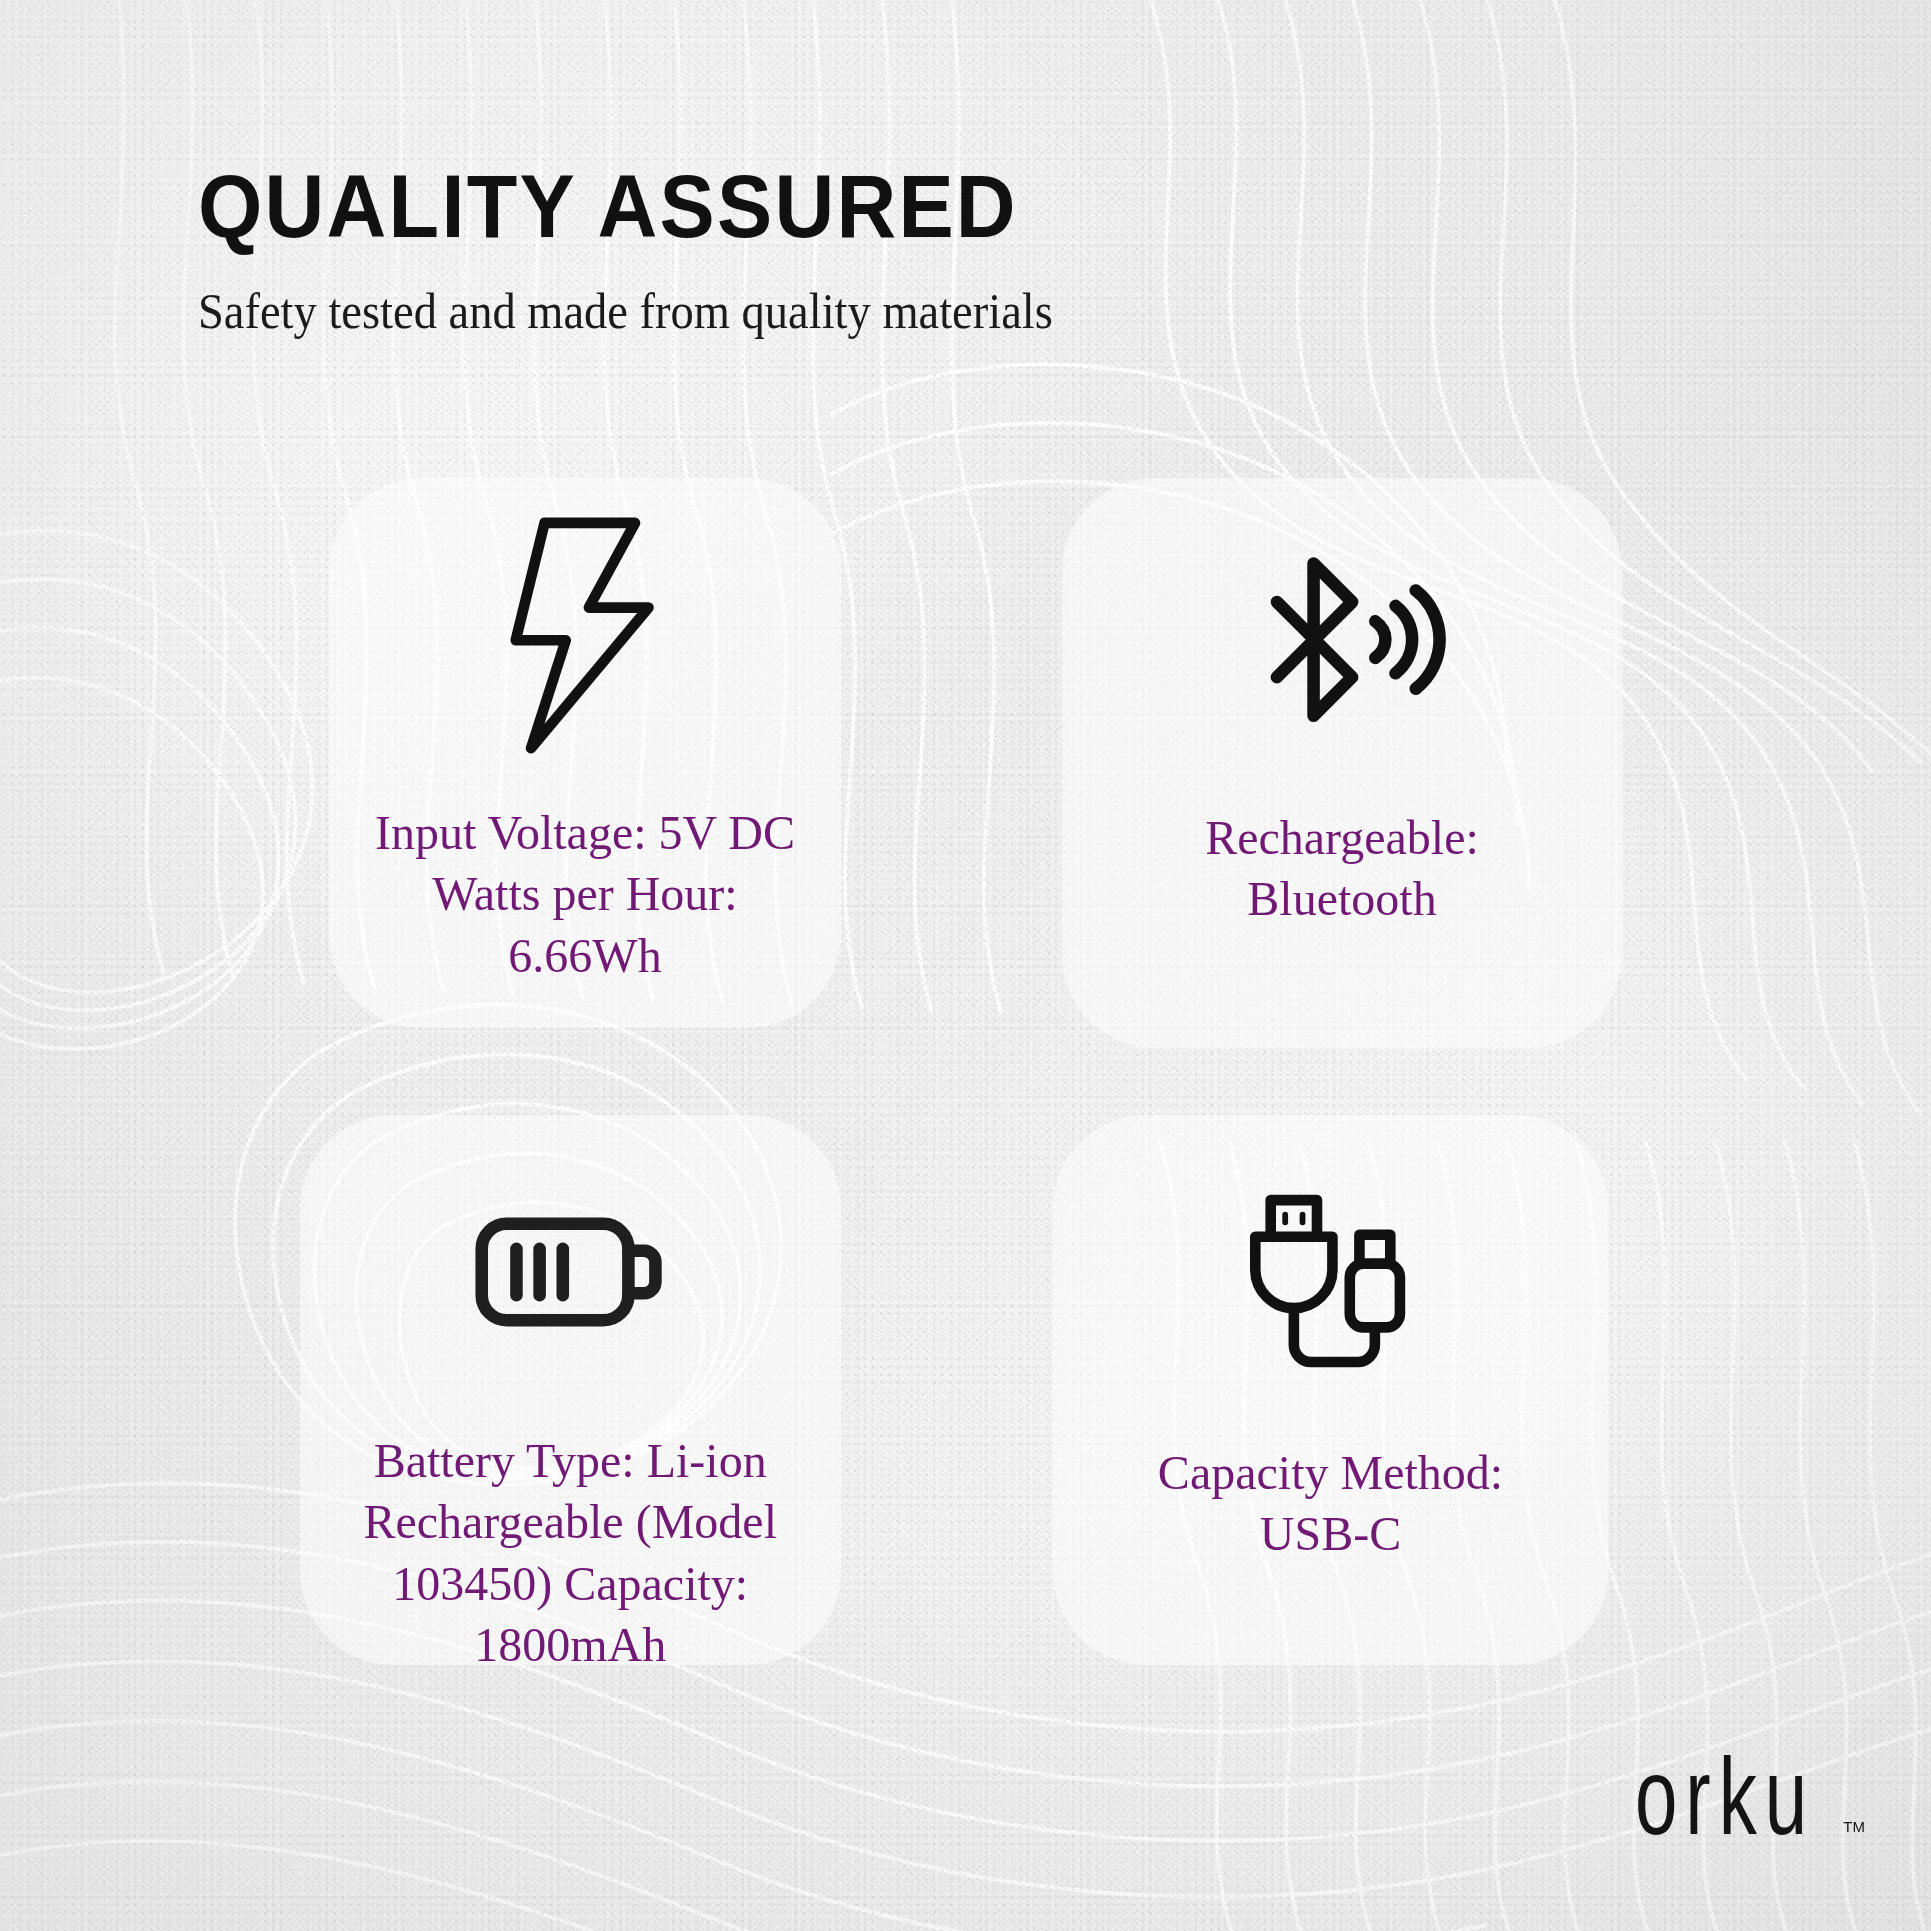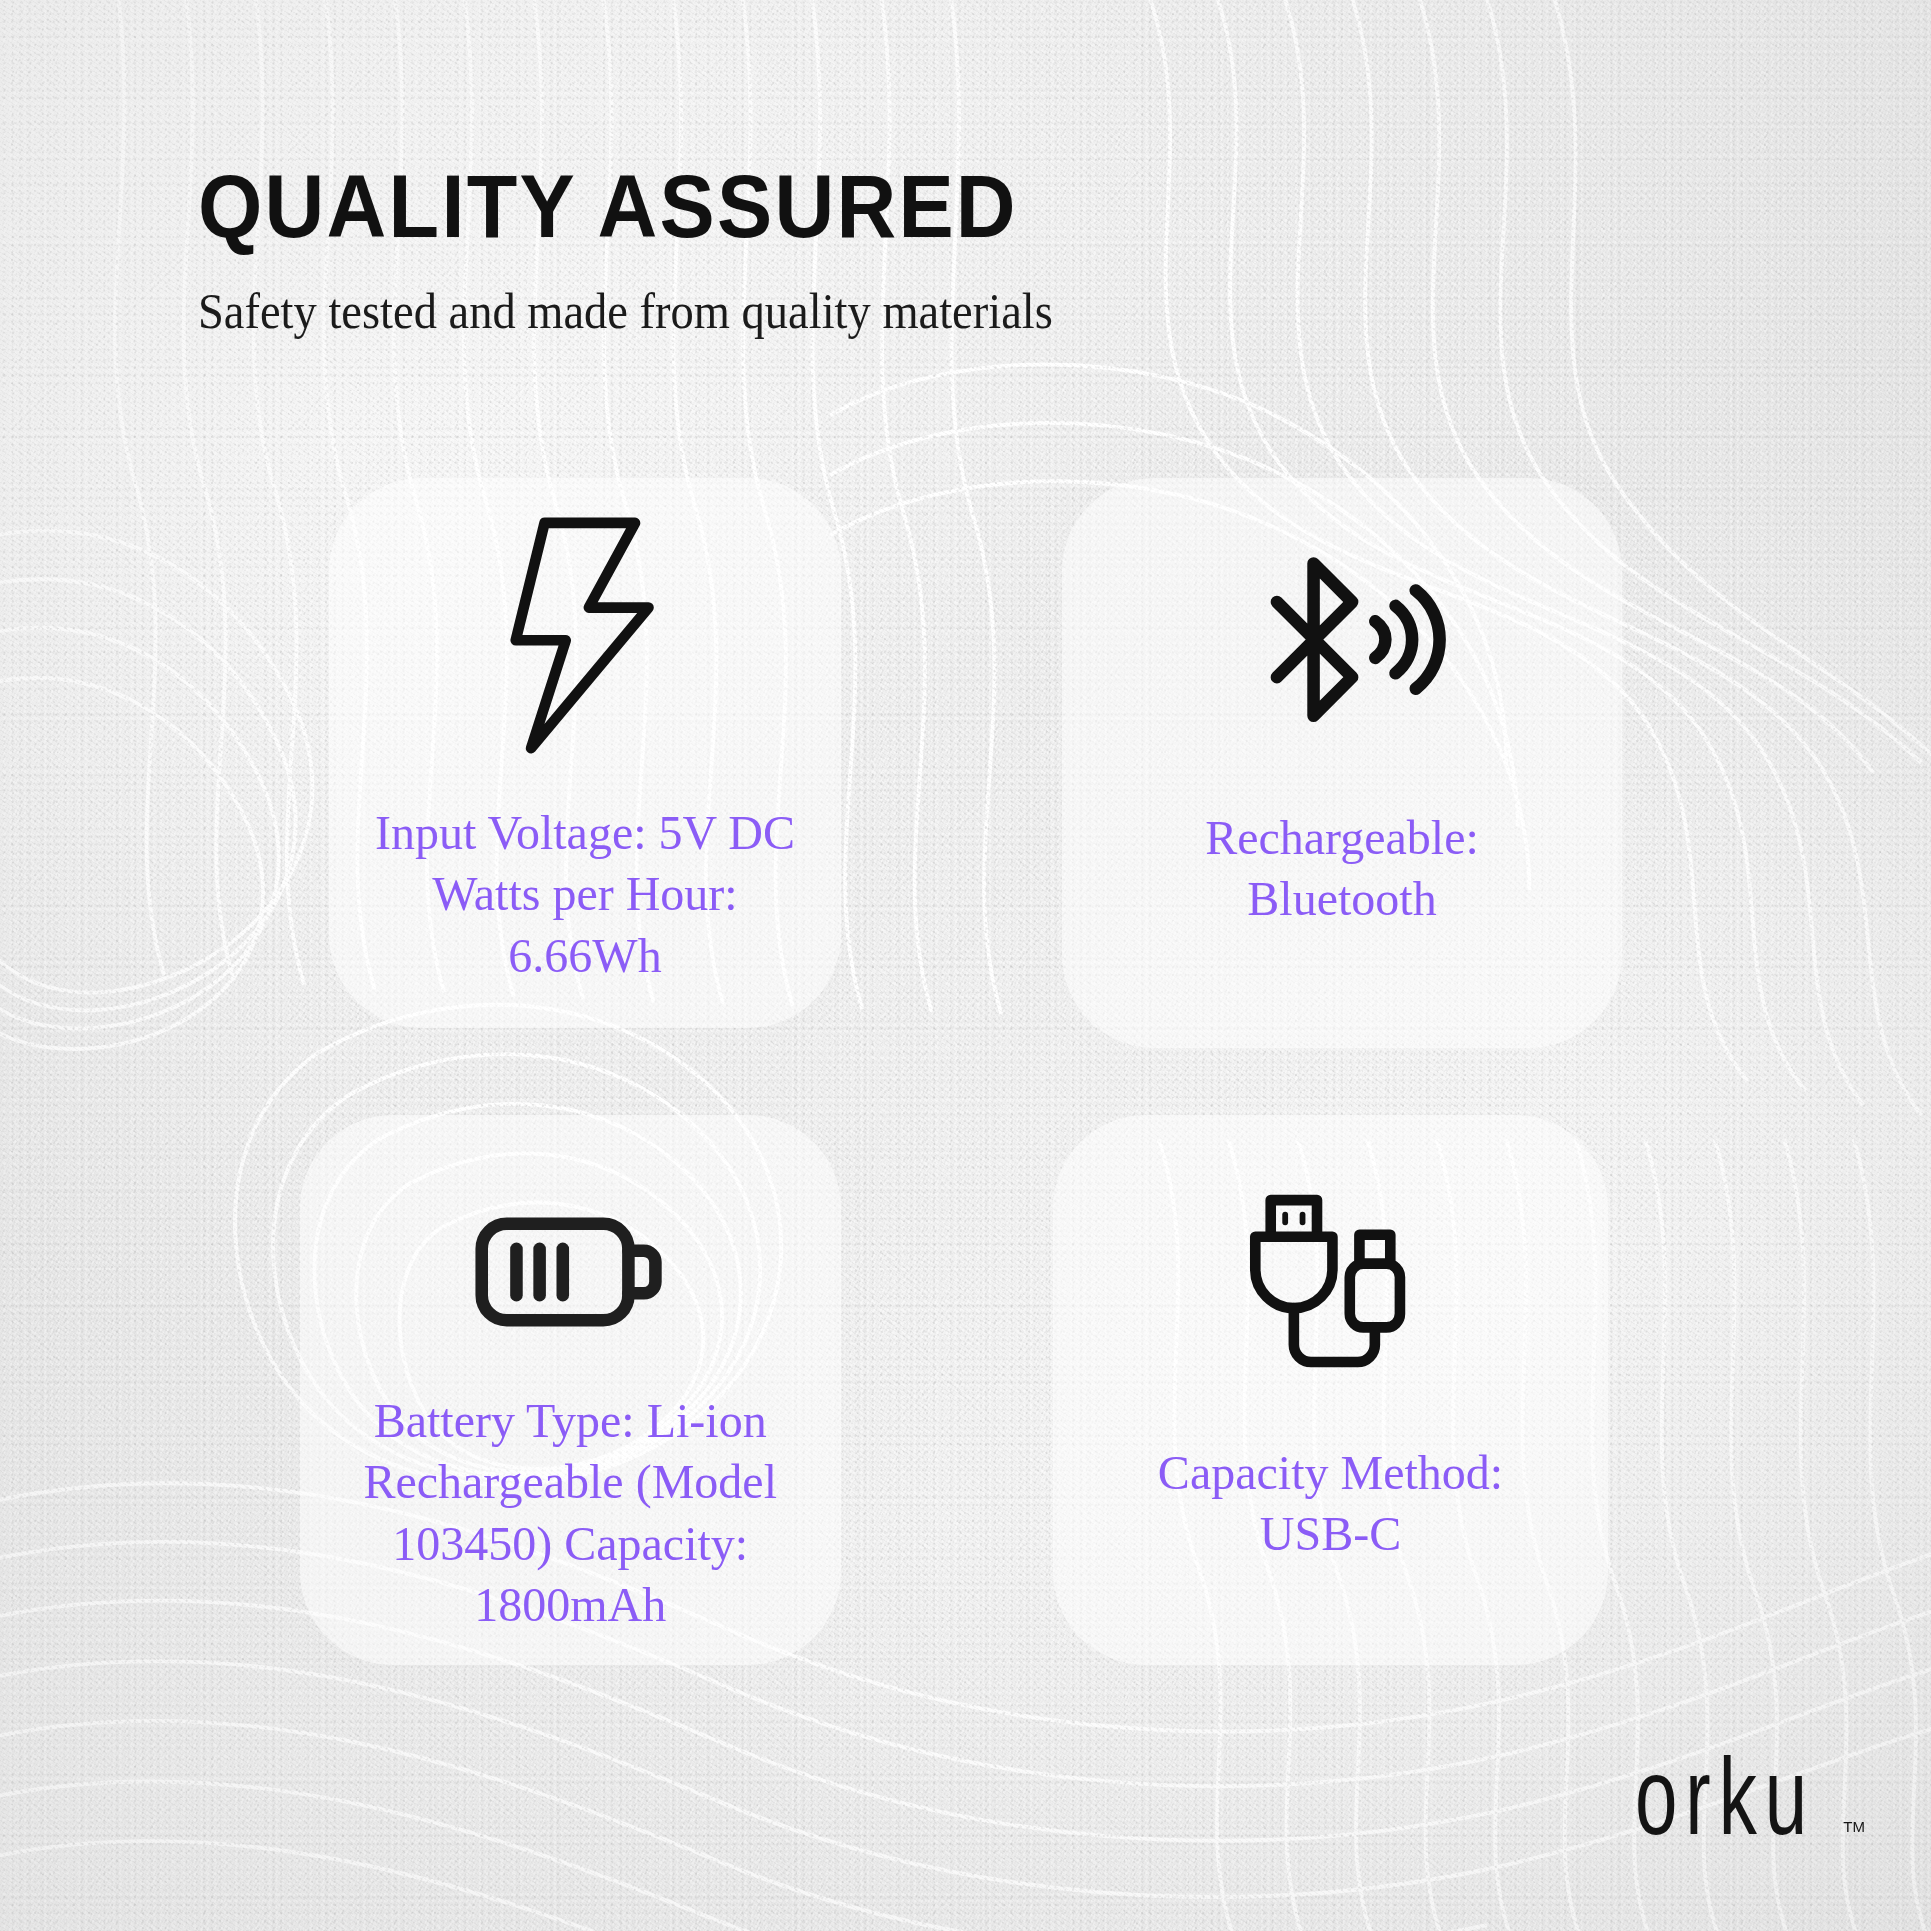--- a/index.html
+++ b/index.html
@@ -91,35 +91,35 @@
   .card {
     position: absolute;
     background: rgba(255,255,255,0.52);
     border-radius: 93px;
     display: flex;
     flex-direction: column;
     align-items: center;
   }
   .card-1 { left: 39px;   top: 0px;    width: 512px; height: 550px; }
   .card-2 { left: 772px;  top: 0px;    width: 560px; height: 570px; }
-  .card-3 { left: 9.7px;   top: 637px;  width: 541px; height: 550px; }
+  .card-3 { left: 9.7px;   top: 637px;  width: 541px; height: 550px; gap: 40px; }
   .card-4 { left: 763px;  top: 637px;  width: 555px; height: 550px; }
 
   .icon-wrap {
     display: flex;
     align-items: center;
     justify-content: center;
   }
   .icon-wrap svg { display: block; }
 
   .card-text {
     font-family: "Liberation Serif", serif;
     font-size: 48px;
     line-height: 1.28;
-    color: #8b5cf6;
+    color: #701a75;
     text-align: center;
     white-space: pre-line;
     margin: 0;
   }
 
   
   .c1-icon { margin-top: 37px; }
   .c1-text { margin-top: 46px; }
   .c2-icon { margin-top: 70px; }
   .c2-text { margin-top: 71px; }

